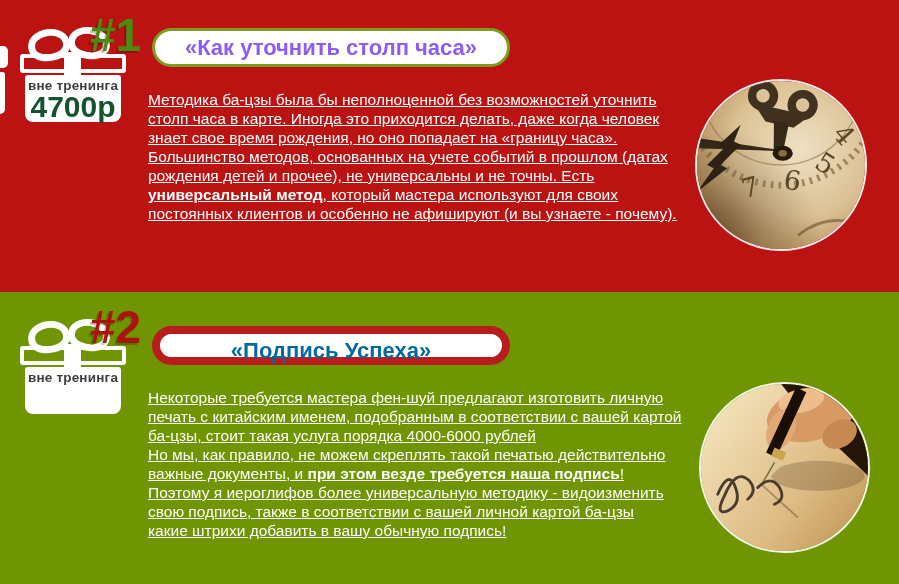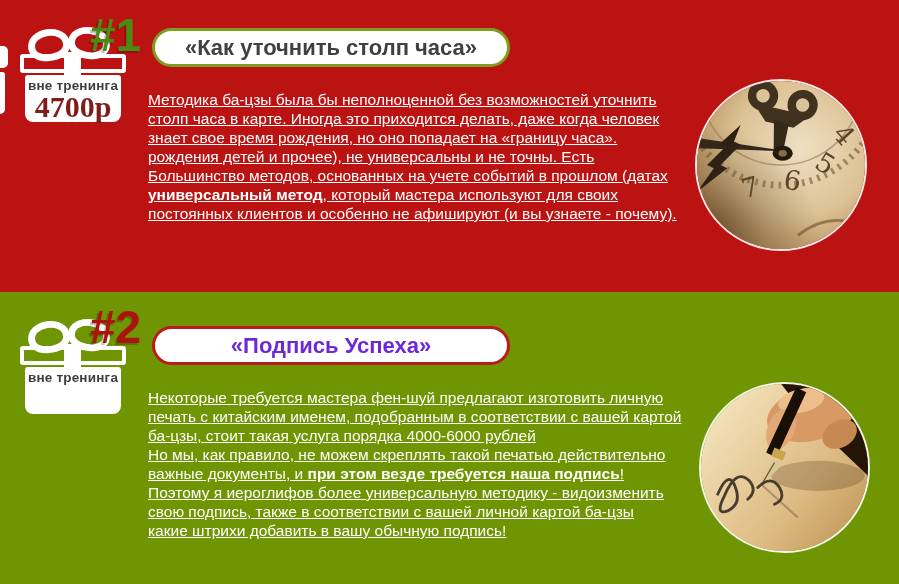--- a/index.html
+++ b/index.html
@@ -24,35 +24,35 @@
   .bow.right { left:48px; top:1px; transform:rotate(8deg); }
   .gift .lid { position:absolute; left:0; top:28px; width:106px; height:19px;
                border:4px solid #fff; border-radius:3px; background:transparent; }
   .gift .ribbon { position:absolute; left:44px; top:26px; width:17px; height:23px;
                   background:#fff; }
   .gift .box { position:absolute; left:5px; top:49px; width:96px; height:47px;
                background:#fff; border-radius:3px 3px 8px 8px; text-align:center; }
   .gift .note  { font-size:13.5px; font-weight:bold; color:#3d3d3d; margin-top:3px;
                  letter-spacing:.2px; }
   .gift .price { font-size:30px; font-weight:bold; line-height:1; margin-top:-1px; }
-  .red   .gift .price { color:#7f1d1d;font-family:Liberation Serif, serif; }
+  .red   .gift .price { color:#14532d; }
   .green .gift .price { color:#ab1512; }
 
   
   .badge { position:absolute; left:90px; top:8px; font-size:46px; font-weight:bold;
            z-index:3; text-shadow:-2px 2px 0 rgba(0,0,0,.22); }
   .red   .badge { color:#4c8b12; }
   .green .badge { color:#ae120d; }
 
   
   .pill { position:absolute; left:152px; top:28px; width:358px; height:39px;
           background:#fff; border-radius:20px; text-align:center;
           font-size:22px; font-weight:bold; line-height:33px; }
-  .red   .pill { border:3px solid #7e9d1f; color:#404040;text-align:center; }
-  .green .pill { border:3px solid #b91c1c; color:#6d28d9; top:34px; }
+  .red   .pill { border:3px solid #7e9d1f; color:#8b5cf6;text-align:center; }
+  .green .pill { border:8px solid #b91c1c; color:#0369a1; top:34px; }
 
   
   .body-text { position:absolute; left:148px; width:565px; color:#fff;
                font-size:15.5px; line-height:19px;text-decoration:underline; }
   .red   .body-text { top:90px; }
   .green .body-text { top:96px; }
   .body-text .bold { font-weight:bold; }
 
   
   .photo { position:absolute; border-radius:50%; overflow:hidden;
@@ -79,22 +79,22 @@
     </div>
   </div>
   <div class="badge">#1</div>
 
   <div class="pill">«Как уточнить столп часа»</div>
 
   <div class="body-text">
       <div><span>Методика ба-цзы была бы неполноценной без возможностей уточнить</span></div>
       <div><span>столп часа в карте. Иногда это приходится делать, даже когда человек</span></div>
       <div><span>знает свое время рождения, но оно попадает на «границу часа».</span></div>
+      <div><span>Большинство методов, основанных на учете событий в прошлом (датах</span></div>
       <div><span>рождения детей и прочее), не универсальны и не точны. Есть</span></div>
-      <div><span>Большинство методов, основанных на учете событий в прошлом (датах</span></div>
       <div><span class="bold">универсальный метод</span><span>, который мастера используют для своих</span></div>
       <div><span>постоянных клиентов и особенно не афишируют (и вы узнаете - почему).</span></div>
     </div>
 
   <div class="photo">
     <svg viewBox="0 0 100 100">
       <defs>
         <radialGradient id="clockbg" cx="62%" cy="40%" r="80%">
           <stop offset="0%" stop-color="#eee0c3"></stop>
           <stop offset="50%" stop-color="#dcc295"></stop>

